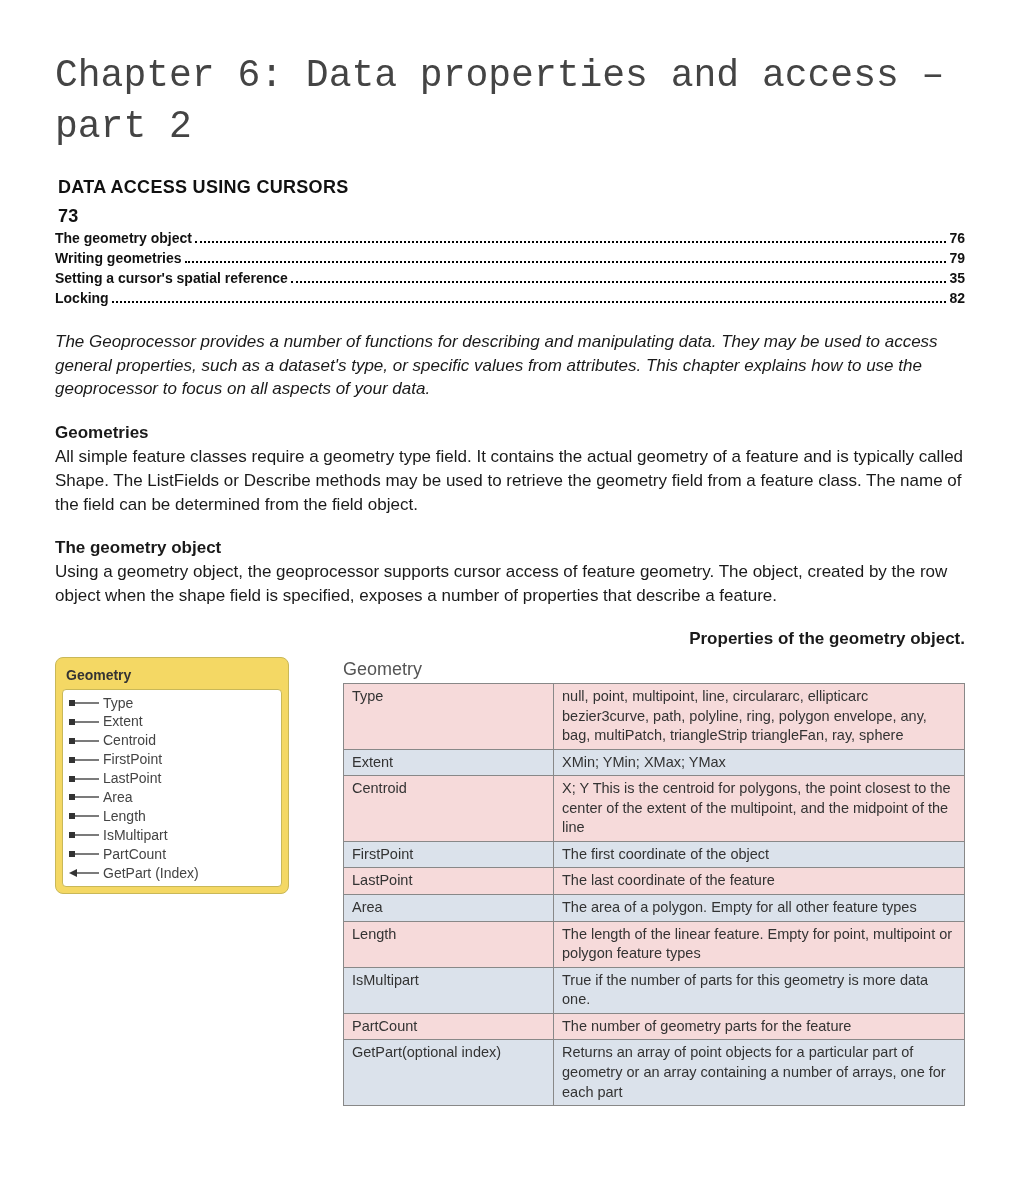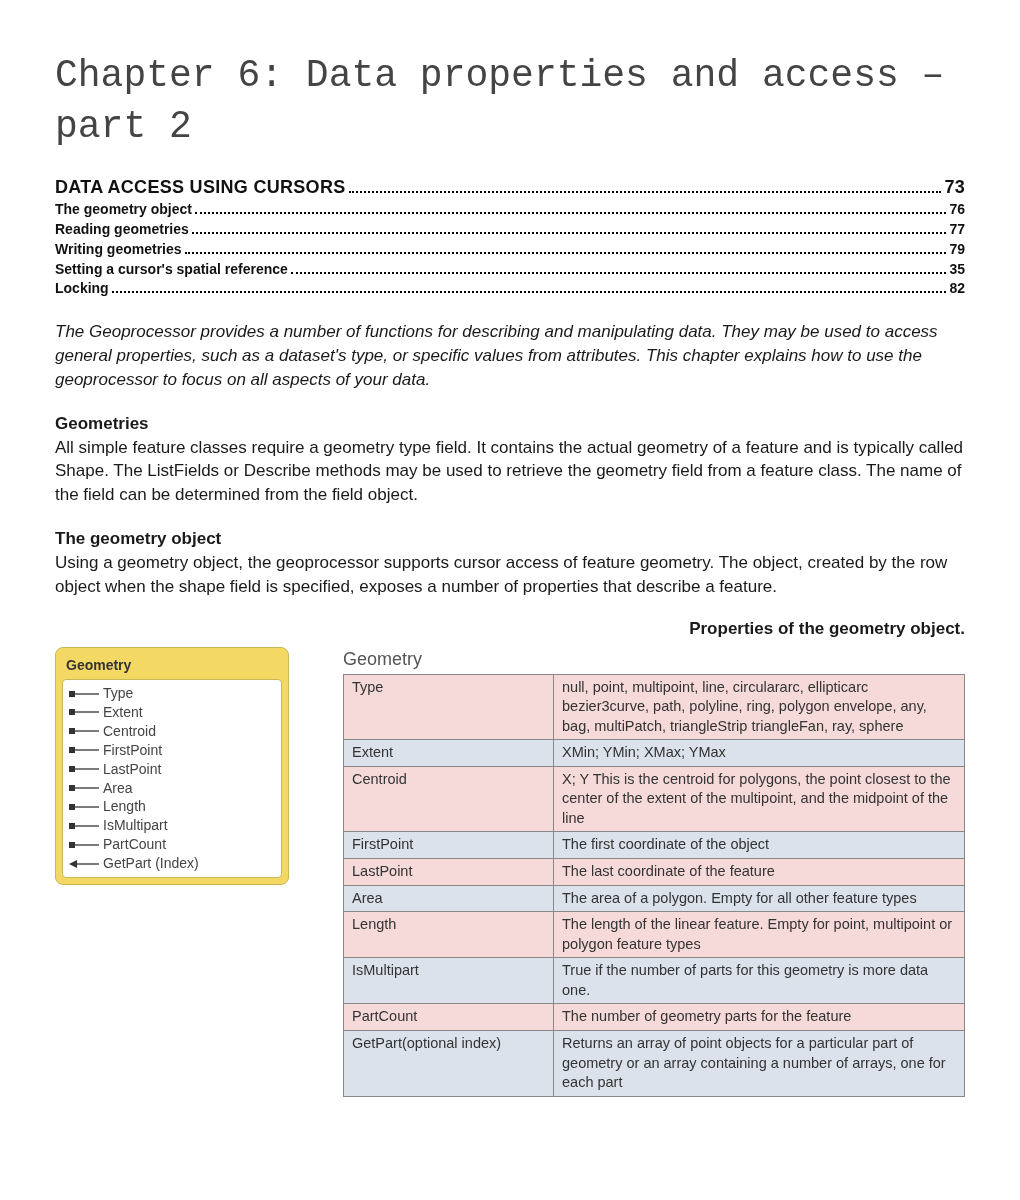--- a/index.html
+++ b/index.html
@@ -22,21 +22,21 @@
     .toc {
       margin-bottom: 22px;
     }
     .toc-row {
       display: flex;
       align-items: baseline;
       font-weight: bold;
       color: #111;
       margin-bottom: 1px;
     }
-    .toc-row.main { font-size: 18px; letter-spacing: 0.3px; }
+    .toc-row.main { font-size: 18px; letter-spacing: 0.3px; flex-direction: column; }
     .toc-row.sub { font-size: 14px; }
     .toc-label { white-space: nowrap; }
     .toc-dots {
       flex: 1 1 auto;
       border-bottom: 2px dotted #000;
       margin: 0 3px 3px 3px;
     }
     .toc-page  { white-space: nowrap; }
 
     .intro-italic {
@@ -126,25 +126,20 @@
     <span class="toc-label">DATA ACCESS USING CURSORS</span>
     <span class="toc-dots"></span>
     <span class="toc-page">73</span>
   </div>
   <div class="toc-row sub">
     <span class="toc-label">The geometry object</span>
     <span class="toc-dots"></span>
     <span class="toc-page">76</span>
   </div>
   <div class="toc-row sub">
-    <span class="toc-label">Reading geometries</span>
-    <span class="toc-dots"></span>
-    <span class="toc-page">77</span>
-  </div>
-  <div class="toc-row sub">
     <span class="toc-label">Writing geometries</span>
     <span class="toc-dots"></span>
     <span class="toc-page">79</span>
   </div>
   <div class="toc-row sub">
     <span class="toc-label">Setting a cursor's spatial reference</span>
     <span class="toc-dots"></span>
     <span class="toc-page">35</span>
   </div>
   <div class="toc-row sub">

